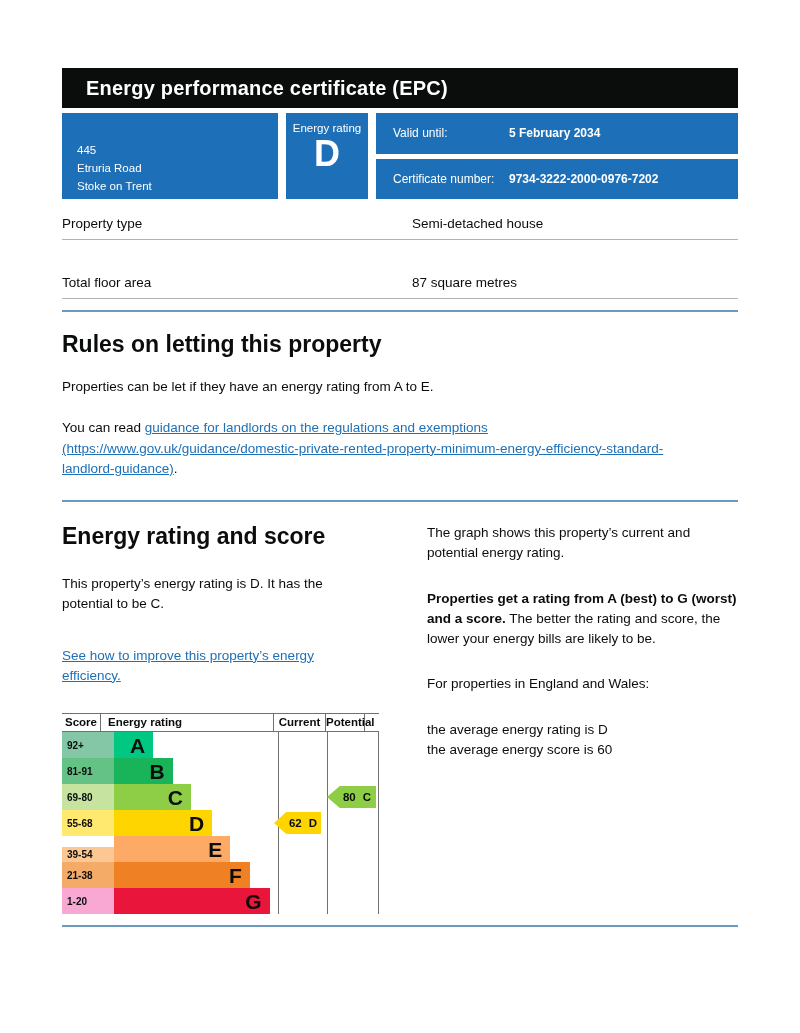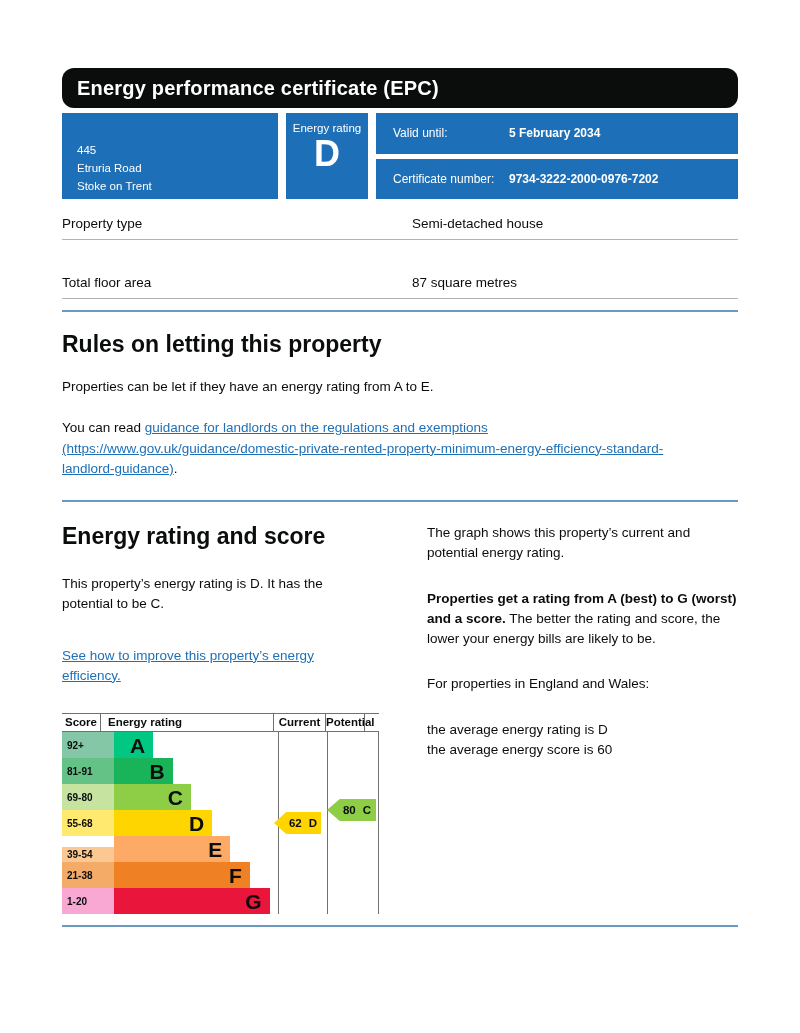--- a/index.html
+++ b/index.html
@@ -7,21 +7,21 @@
   body {
     width:800px; height:1033px;
     font-family:"Liberation Sans", sans-serif;
     color:#0b0c0c; font-size:13.5px;
     position:relative;
   }
   .page { width:676px; margin:0 auto; padding-top:68px; }
 
   
   .black-bar { background:#0b0c0c; height:40px; display:flex; align-items:center;
-    padding-left:15px; margin-bottom:5px;border-radius:12px; }
+    padding-left:24px; margin-bottom:5px; }
   .black-bar h1 { color:#ffffff; font-size:20px; font-weight:700; letter-spacing:.2px; }
 
   
   .summary { display:flex; gap:8px; height:86px; margin-bottom:12px; }
   .box-blue { background:#1d70b8; color:#ffffff; }
   .addr { width:216px; padding:29px 15px; font-size:11.5px; line-height:1.55; }
   .rating-box { width:82px; display:flex; flex-direction:column; align-items:center; padding-top:9px; }
   .rating-label { font-size:11.5px; }
   .rating-letter { font-size:36px; font-weight:700; line-height:1.05; margin-top:1px; }
   .meta { flex:1; display:flex; flex-direction:column; gap:5px; }
@@ -211,21 +211,21 @@
                 </div>
               </div>
               <div class="cell-current"></div>
               <div class="cell-potential"></div>
             </div>
           </div>
       <div class="arrow" style="background: rgb(255, 213, 0); left: 212px; width: 47px; top: 99px;">
             <span>62</span>
             <span>D</span>
           </div>
-          <div class="arrow" style="background: rgb(141, 206, 70); left: 265px; width: 49px; top: 86px;">
+          <div class="arrow" style="background: rgb(141, 206, 70); left: 265px; width: 49px; top: 73px;">
             <span>80</span>
             <span>C</span>
           </div>
         </div>
     </div>
 
     <div class="col-right">
       <p>The graph shows this property’s current and potential energy rating.</p>
       <p><strong>Properties get a rating from A (best) to G (worst) and a score.</strong><span> The better the rating and score, the lower your energy bills are likely to be.</span></p>
       <p>For properties in England and Wales:</p>

